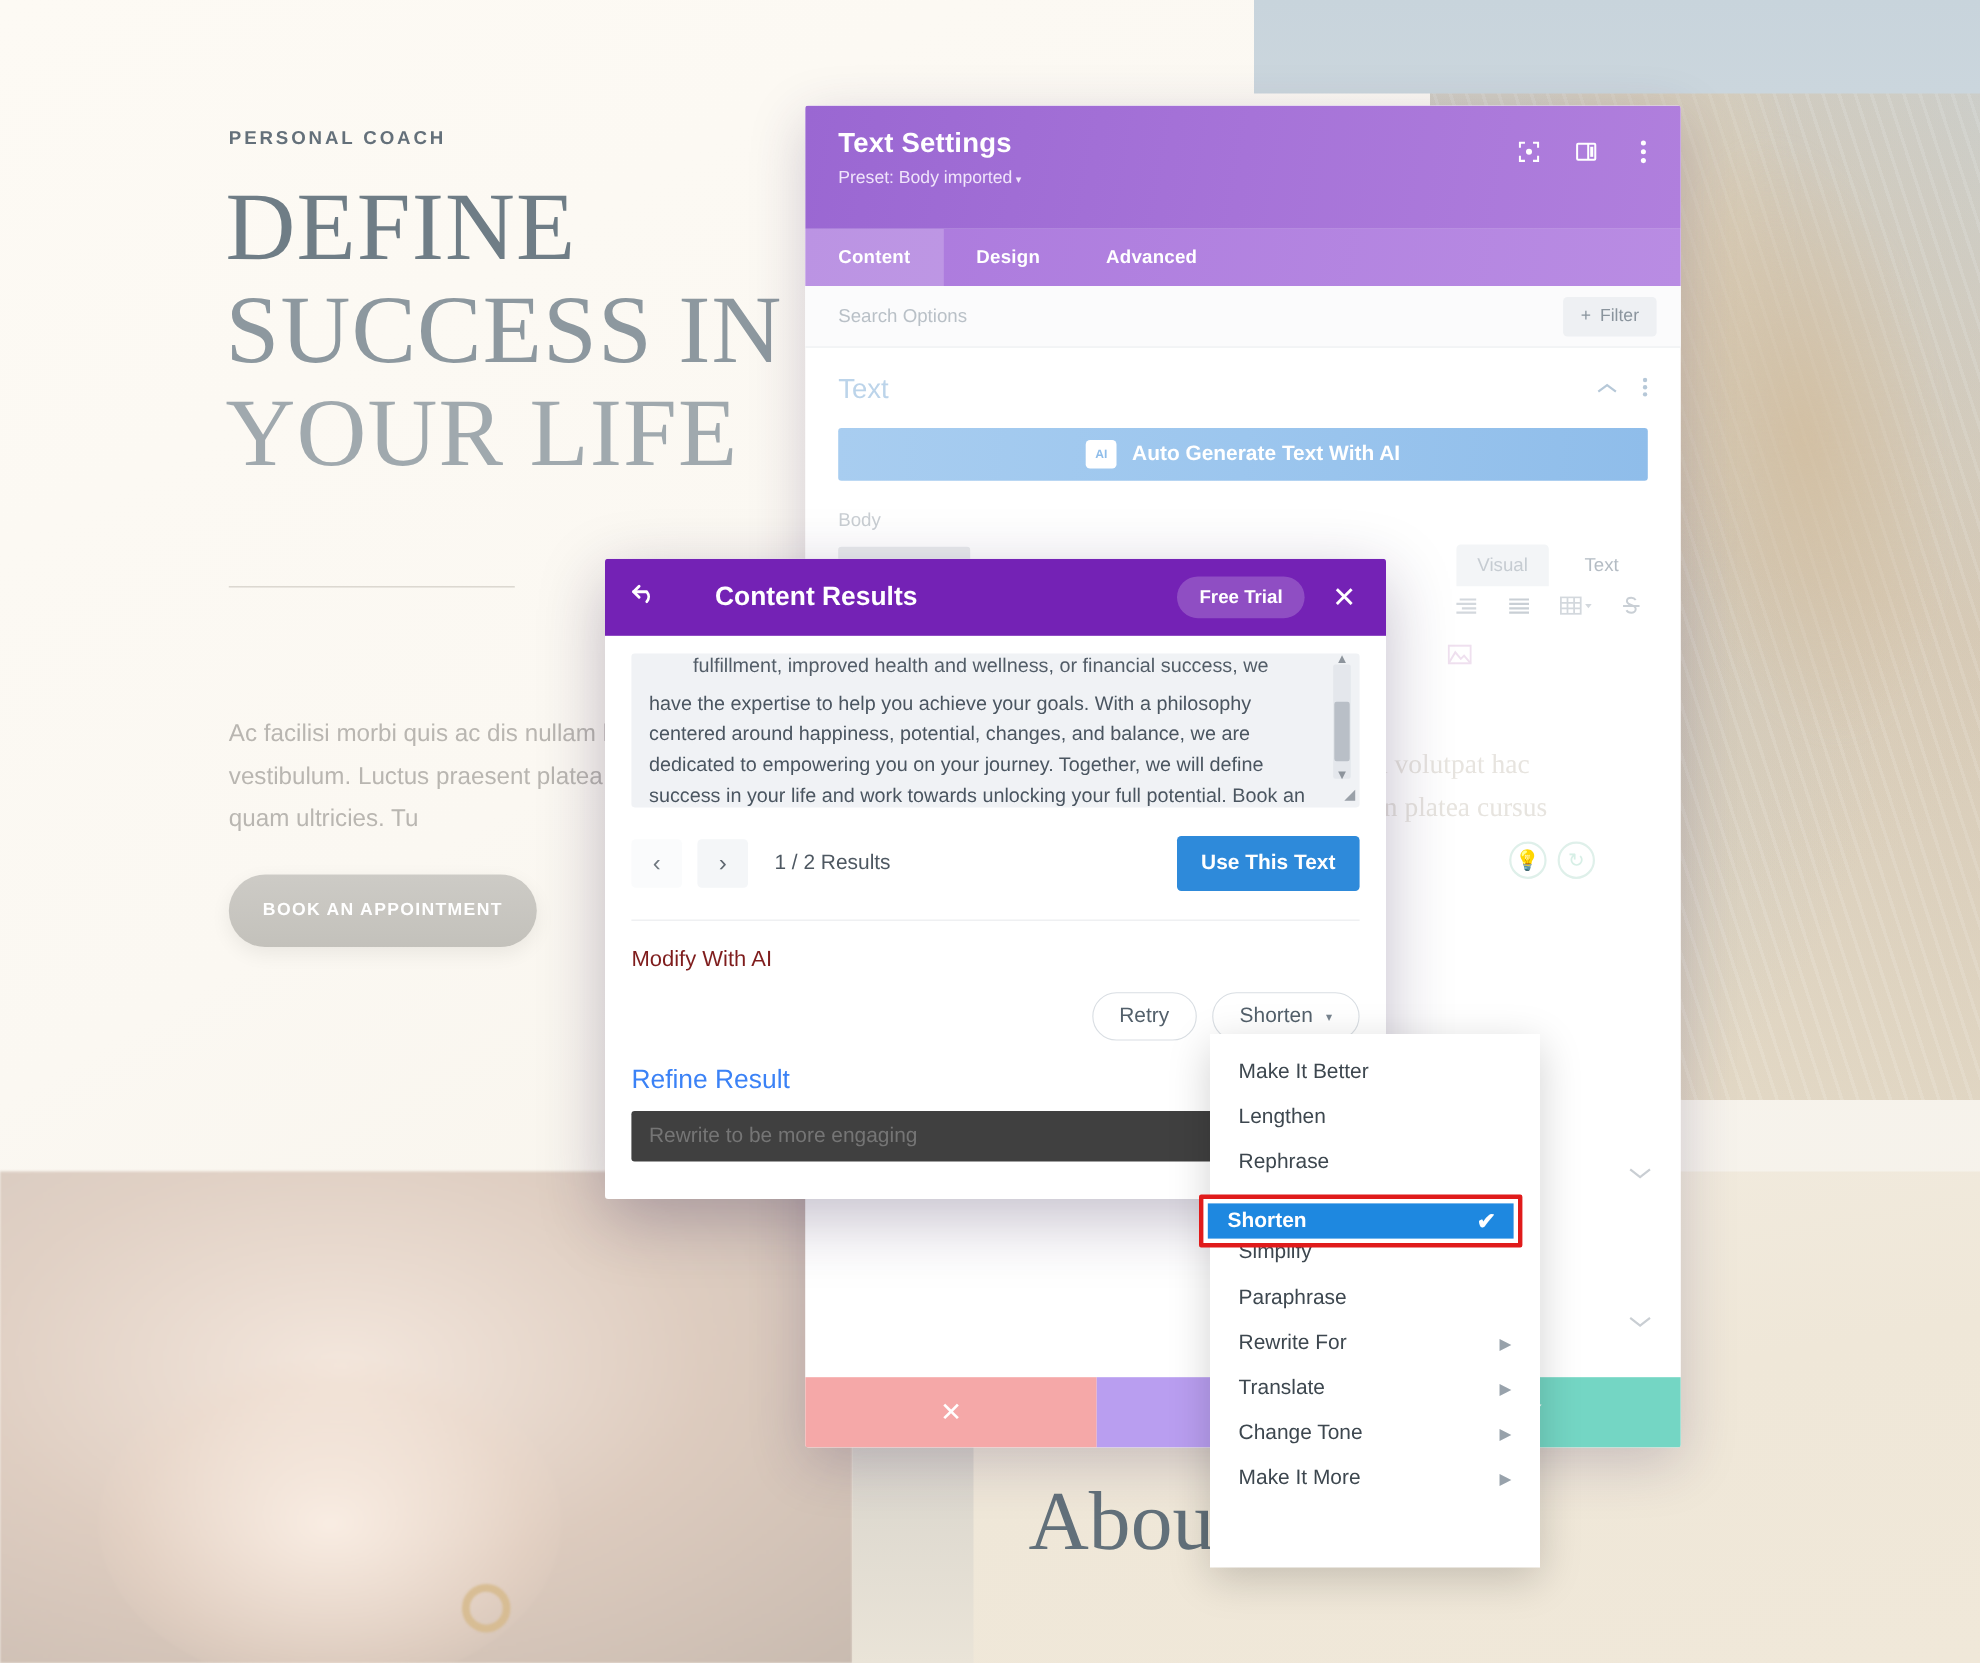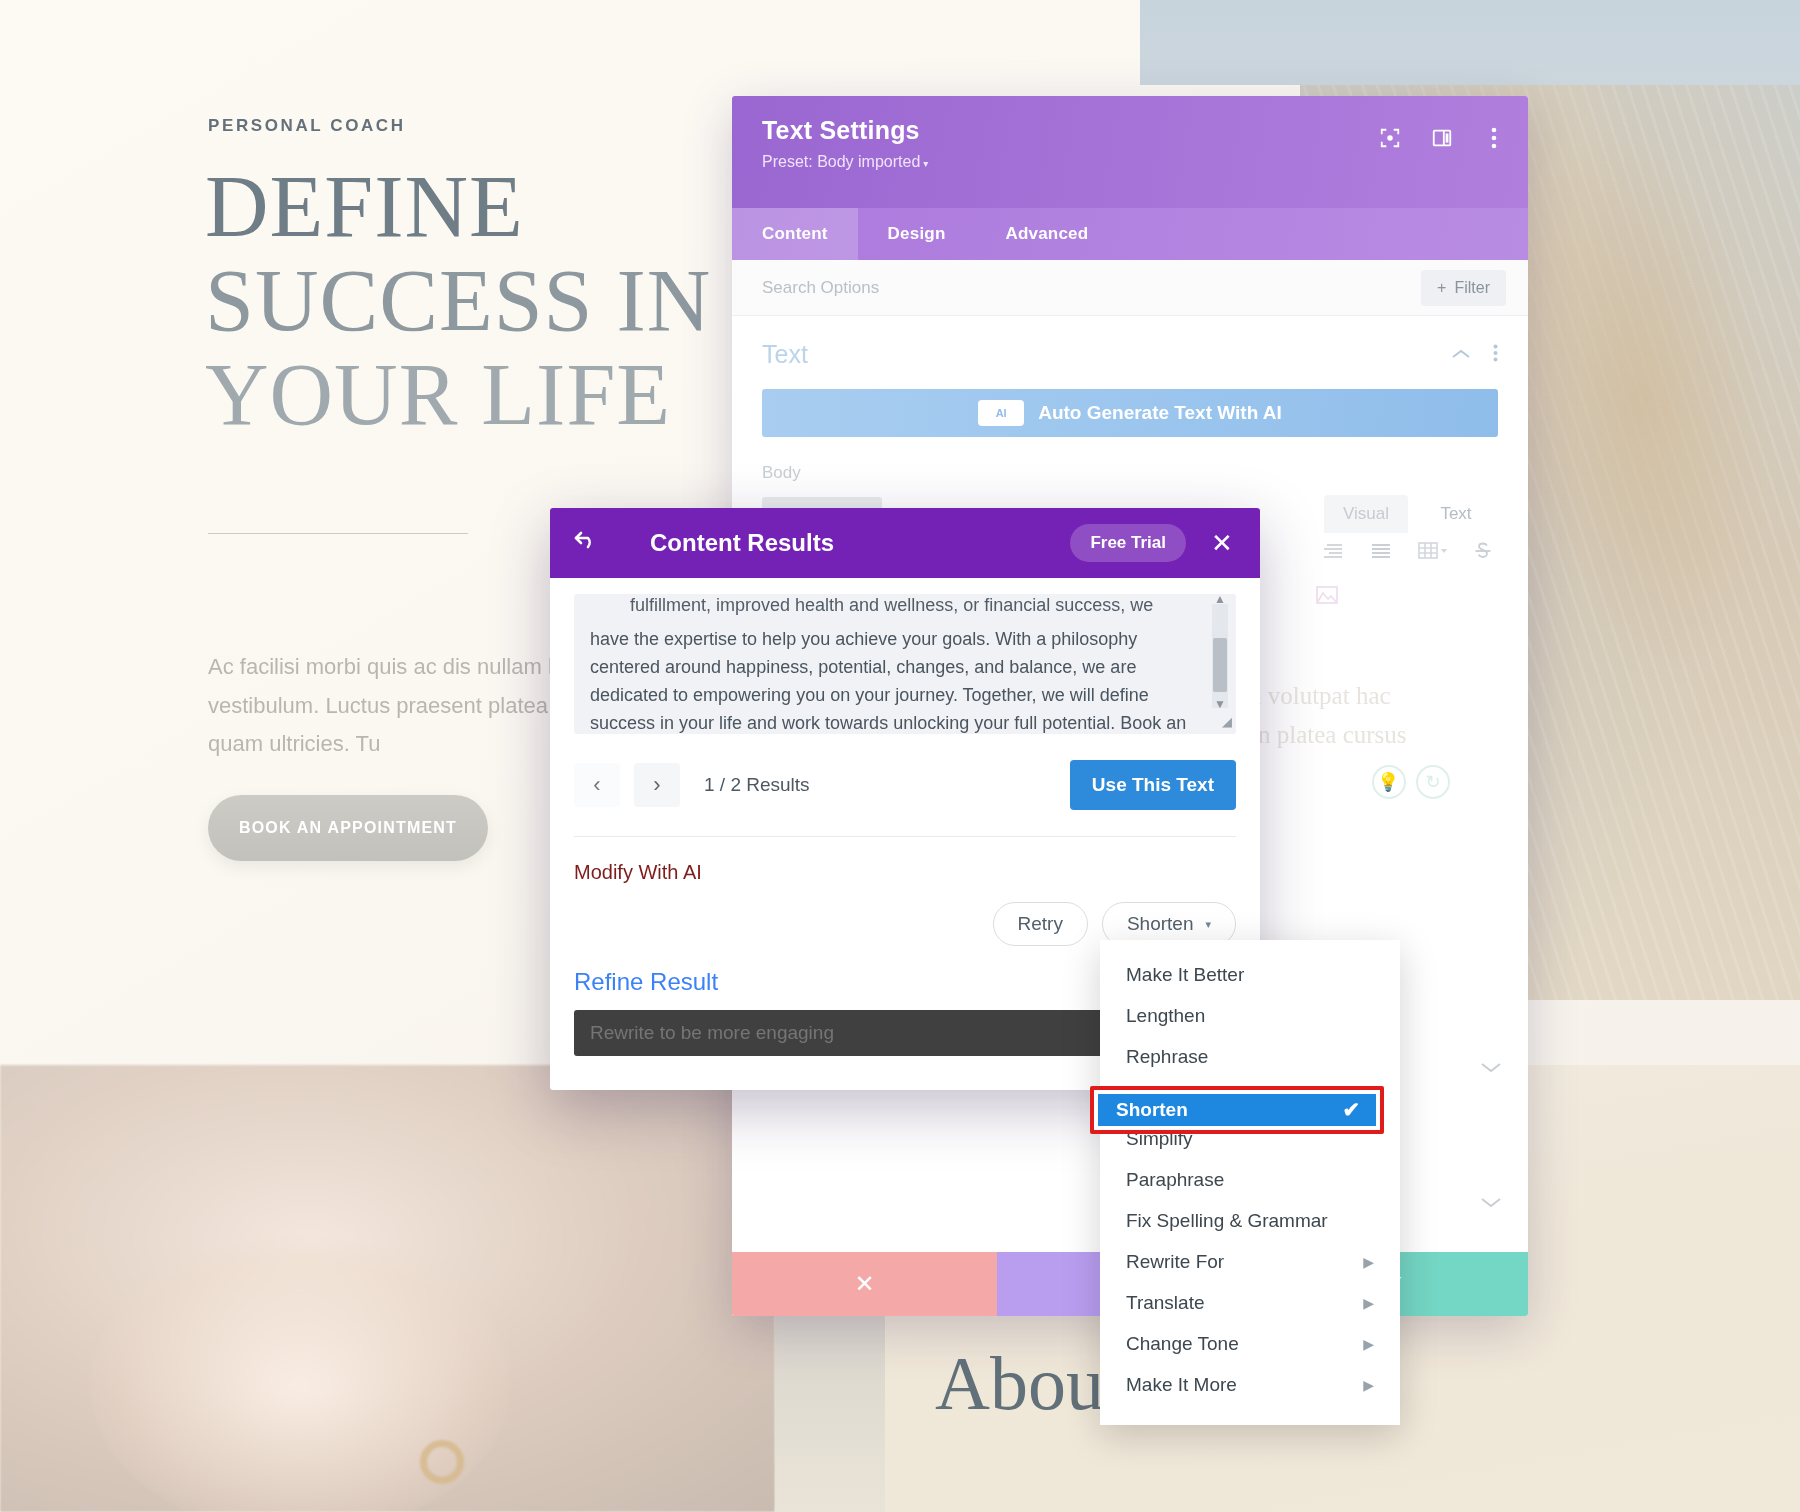--- a/index.html
+++ b/index.html
@@ -153,21 +153,21 @@
   .ts-sec-row{ display:flex; align-items:center; justify-content:space-between; }
   .ts-sec-title{ font-size:25px; color:#bcd4ea; }
   .ts-sec-icons{ display:flex; gap:22px; align-items:center; color:#b6c8d8; }
   .ai-btn{
     margin-top:20px; height:48px; border-radius:3px;
     background:linear-gradient(95deg,#a8cdf0 0%, #9cc6ee 50%, #8fbdea 100%);
     display:flex; align-items:center; justify-content:center; gap:14px;
     color:#ffffff; font-size:19px; font-weight:700;
   }
   .ai-badge{
-    width:46px;height:26px;background:#fff;border-radius:4px;
+    width:28px;height:26px;background:#fff;border-radius:4px;
     display:flex;align-items:center;justify-content:center;
     color:#8fbdea; font-size:11px; font-weight:700;
   }
   .ts-field-label{ margin-top:26px; font-size:17px; color:#c9ced3; }
   .ts-editor-wrap{ margin-top:14px; position:relative; }
   .ts-pill{
     width:120px;height:30px;background:#e9ebee;border-radius:3px;
   }
   .vt-tabs{
     position:absolute; right:0; top:-2px; display:flex; gap:6px;
@@ -522,23 +522,20 @@
       <span>Rephrase</span>
     </div>
     <div class="spacer-row"></div>
     <div class="dd-item">
       <span>Simplify</span>
     </div>
     <div class="dd-item">
       <span>Paraphrase</span>
     </div>
     <div class="dd-item">
-      <span>Fix Spelling &amp; Grammar</span>
-    </div>
-    <div class="dd-item">
       <span>Rewrite For</span>
       <span class="arrow">▶</span>
     </div>
     <div class="dd-item">
       <span>Translate</span>
       <span class="arrow">▶</span>
     </div>
     <div class="dd-item">
       <span>Change Tone</span>
       <span class="arrow">▶</span>

